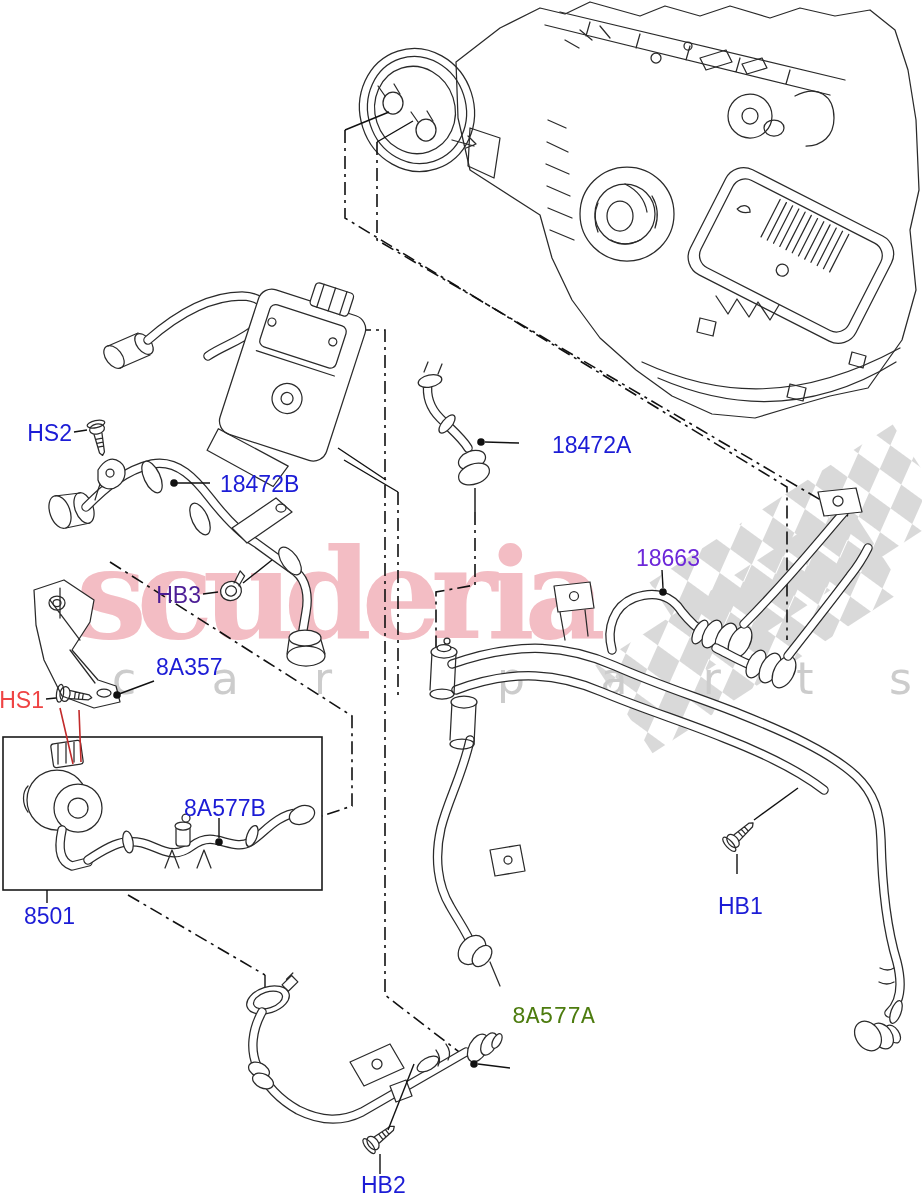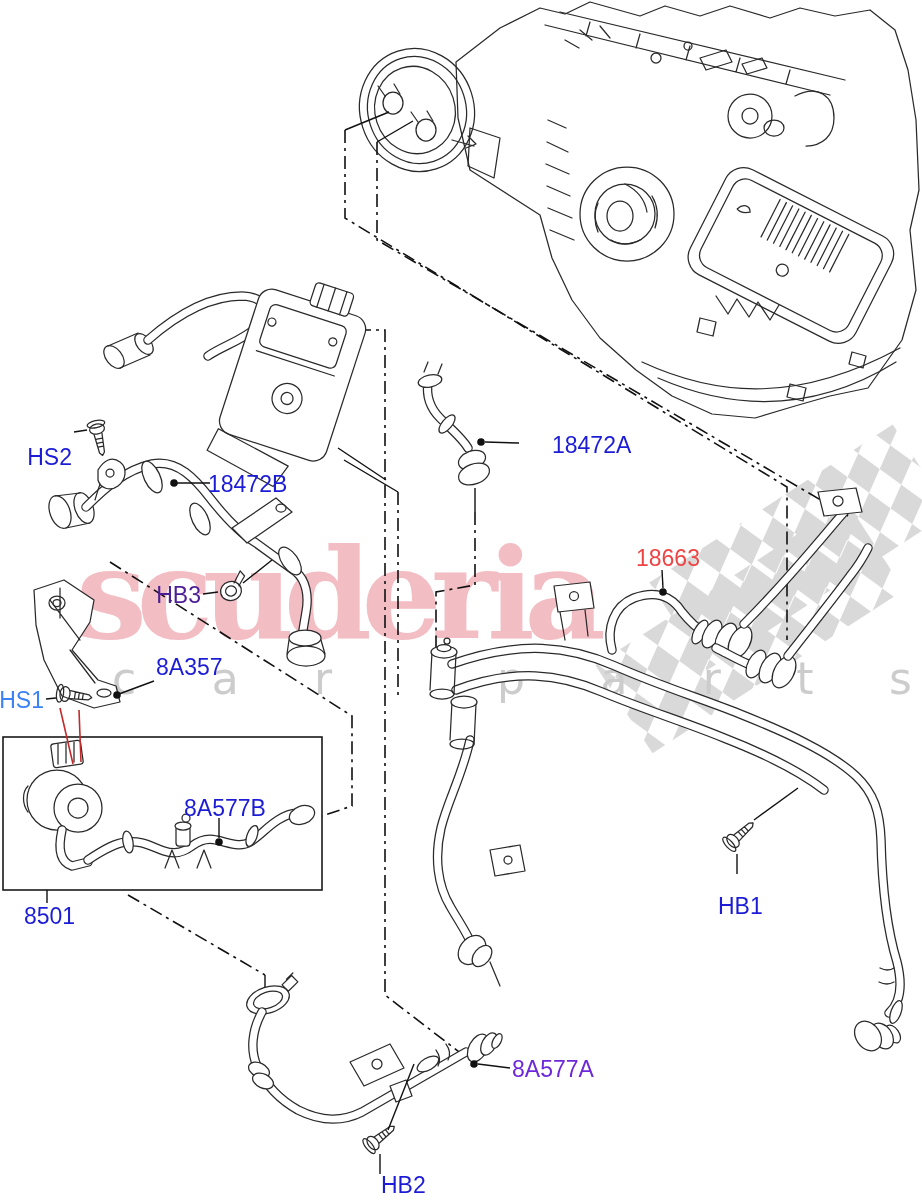--- a/index.html
+++ b/index.html
@@ -304,25 +304,25 @@
     <path class="ld" d="M798,788 L754,820"></path>
     <path class="ld" d="M737,874 L737,854"></path>
     <path class="ld" d="M510,1068 L478,1064"></path>
         <circle class="dot" cx="474" cy="1064" r="3.8"></circle>
     <path class="ld" d="M414,1064 L388,1130"></path>
     <path class="ld" d="M380,1174 L380,1154"></path>
     <path class="red" d="M60,708 L73,764 M79,710 L81,762"></path>
   </g>
 </svg>
 
-  <div class="part-label" style="top: 420px; right: 850px; color: rgb(28, 28, 214); margin-top: 24px;">HS2</div>
-  <div class="part-label" style="top: 471px; left: 208px; color: rgb(28, 28, 214);">18472B</div>
+  <div class="part-label" style="top: 420px; right: 850px; color: rgb(28, 28, 214);">HS2</div>
+  <div class="part-label" style="top: 471px; left: 220px; color: rgb(28, 28, 214);">18472B</div>
   <div class="part-label" style="top: 582px; right: 721px; color: #4c1d95;">HB3</div>
   <div class="part-label" style="top: 654px; left: 156px; color: rgb(28, 28, 214);">8A357</div>
-  <div class="part-label" style="top: 687px; right: 878px; color: #3b82f6;">HS1</div>
+  <div class="part-label" style="top: 687px; right: 878px; color: #ef4444;">HS1</div>
   <div class="part-label" style="top: 903px; left: 24px; color: rgb(28, 28, 214); text-align: center;">8501</div>
   <div class="part-label" style="top: 795px; left: 184px; color: rgb(28, 28, 214);">8A577B</div>
   <div class="part-label" style="top: 432px; left: 552px; color: rgb(28, 28, 214);">18472A</div>
-  <div class="part-label" style="top: 545px; left: 636px; color: #ef4444;">18663</div>
+  <div class="part-label" style="top: 545px; left: 636px; color: #6d28d9;">18663</div>
   <div class="part-label" style="top: 873px; left: 718px; color: rgb(28, 28, 214); margin-top: 20px;">HB1</div>
-  <div class="part-label" style="top: 1056px; left: 512px; color: #6d28d9;">8A577A</div>
-  <div class="part-label" style="top: 1172px; left: 361px; color: rgb(28, 28, 214); margin-left: 20px;">HB2</div>
+  <div class="part-label" style="top: 1004px; left: 512px; color: #4d7c0f; font-family: Liberation Mono, monospace;">8A577A</div>
+  <div class="part-label" style="top: 1172px; left: 361px; color: rgb(28, 28, 214);">HB2</div>
 </div>
 
 </body></html>

